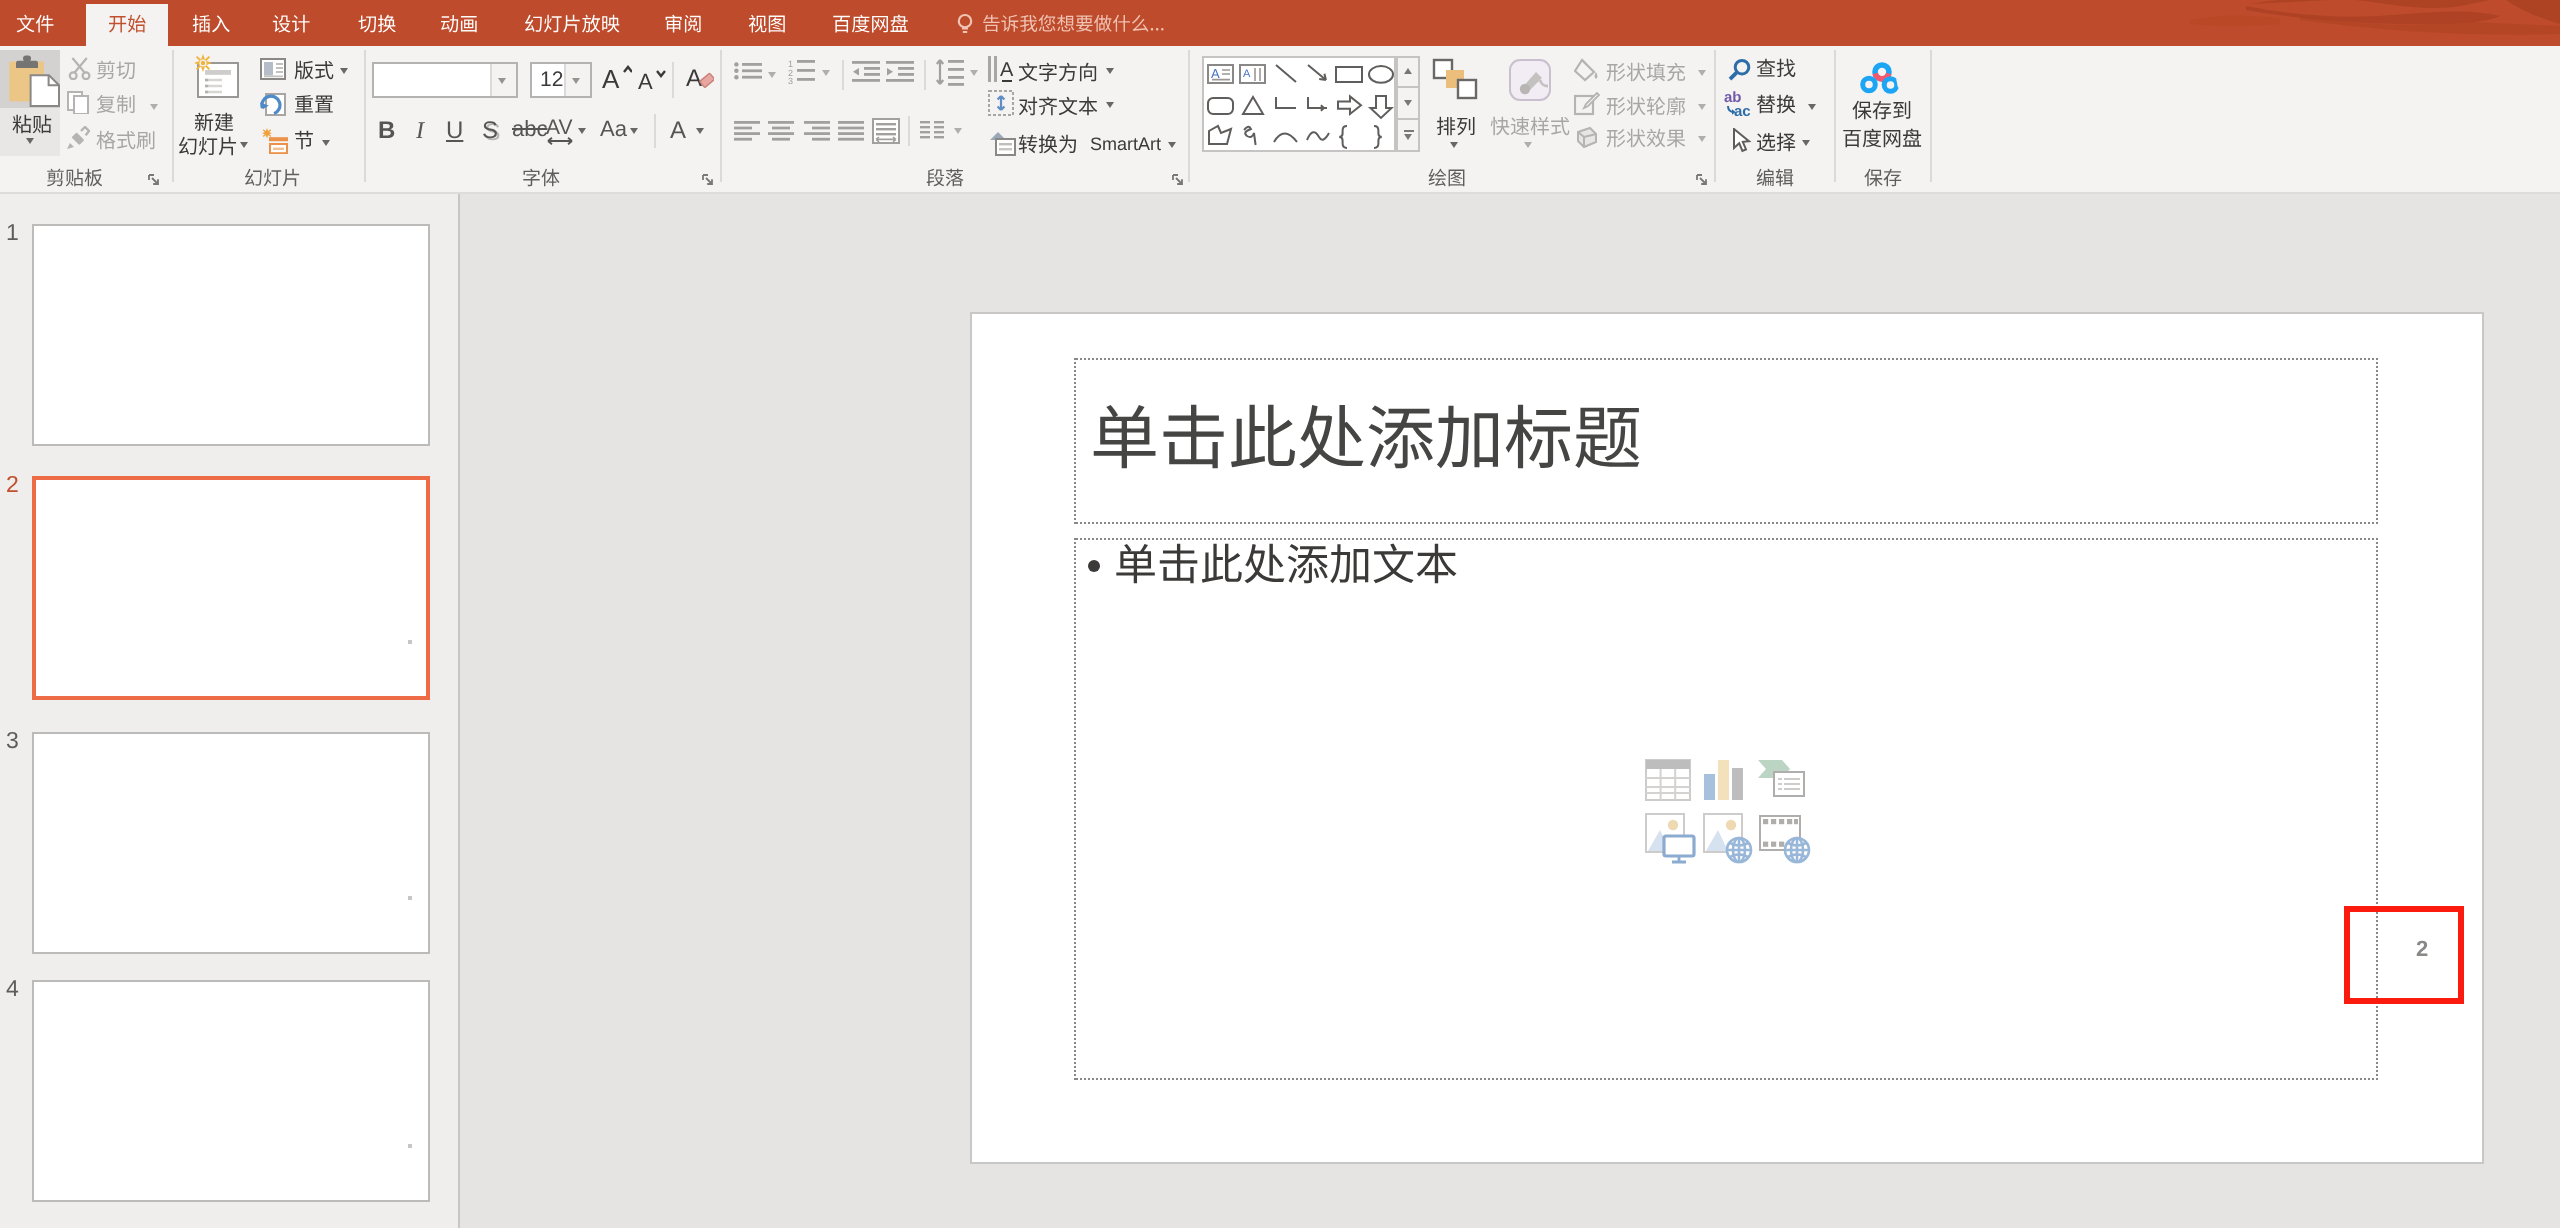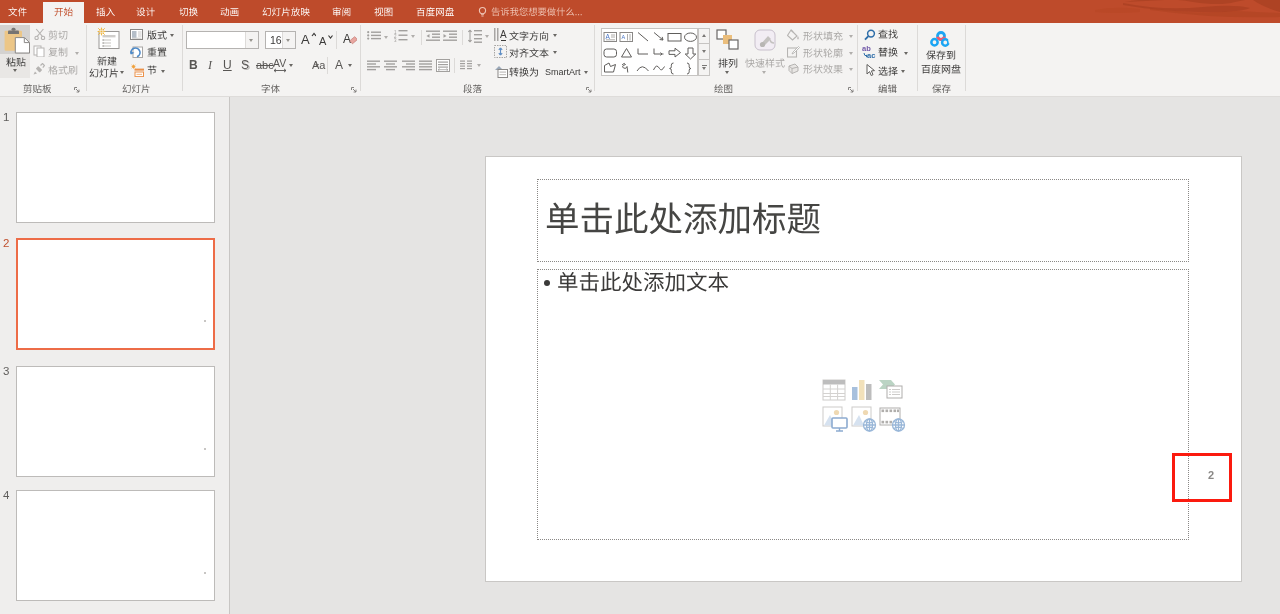--- a/index.html
+++ b/index.html
@@ -200,21 +200,21 @@
     <use href="#g5e7b" x="0"></use>
     <use href="#g706f" x="1000"></use>
     <use href="#g7247" x="2000"></use>
   </svg>
 <div class="a" style="left:186px;top:31px;width:73px;height:18px;background:#fff;border:1px solid #B5B3B1;box-sizing:border-box"></div>
 <div class="a" style="left:245px;top:32px;width:13px;height:16px;background:#F4F3F2;border-left:1px solid #DDDBD9;box-sizing:border-box"></div>
 <div class="tri" style="left:249px;top:38.5px;border-top-color:#96948f"></div>
 <div class="a" style="left:265px;top:31px;width:31px;height:18px;background:#fff;border:1px solid #B5B3B1;box-sizing:border-box"></div>
 <div class="a" style="left:282px;top:32px;width:13px;height:16px;background:#F4F3F2;border-left:1px solid #DDDBD9;box-sizing:border-box"></div>
 <div class="tri" style="left:286px;top:38.5px;border-top-color:#96948f"></div>
-<div class="a" style="left:270px;top:33px;font-size:10.5px;color:#3b3a39;line-height:14px">16</div>
+<div class="a" style="left:270px;top:33px;font-size:10.5px;color:#3b3a39;line-height:14px">12</div>
 <svg class="a" style="left:301px;top:32px" width="15" height="14" viewBox="0 0 15 14">
 <text x="0" y="12" font-family="Liberation Sans" font-size="13" fill="#3b3a39">A</text>
 <path d="M11 4 L13 1.5 L15 4" fill="none" stroke="#3b3a39" stroke-width="1.2"></path>
 </svg>
 <svg class="a" style="left:319px;top:34px" width="14" height="12" viewBox="0 0 14 12">
 <text x="0" y="10.5" font-family="Liberation Sans" font-size="11" fill="#3b3a39">A</text>
 <path d="M9.5 1.5 L11.5 4 L13.5 1.5" fill="none" stroke="#3b3a39" stroke-width="1.2"></path>
 </svg>
 <div class="vsep" style="left:336px;top:31px;height:18px"></div>
 <svg class="a" style="left:343px;top:32px" width="14" height="13" viewBox="0 0 14 13">
@@ -224,21 +224,21 @@
 <div class="a" style="left:189px;top:58px;font-size:12px;font-weight:bold;color:#575553">B</div>
 <div class="a" style="left:208px;top:58px;font-size:12px;font-style:italic;font-family:'Liberation Serif',serif;color:#575553">I</div>
 <div class="a" style="left:223px;top:58px;font-size:12px;text-decoration:underline;color:#575553">U</div>
 <div class="a" style="left:241px;top:58px;font-size:12px;color:#575553;text-shadow:1.2px 1.2px 0 #b8b6b4">S</div>
 <div class="a" style="left:256px;top:59px;font-size:11px;color:#575553;text-decoration:line-through">abc</div>
 <svg class="a" style="left:273px;top:58px" width="18" height="15" viewBox="0 0 18 15">
 <text x="0" y="9" font-family="Liberation Sans" font-size="10.5" fill="#575553">AV</text>
 <path d="M1 12.5 h12 M1 12.5 l2 -1.6 M1 12.5 l2 1.6 M13 12.5 l-2 -1.6 M13 12.5 l-2 1.6" stroke="#575553" stroke-width="0.9" fill="none"></path>
 </svg>
 <div class="tri" style="left:289px;top:64px"></div>
-<div class="a" style="left:312px;top:59px;font-size:11px;color:#575553">Aa</div>
+<div class="a" style="left:300px;top:59px;font-size:11px;color:#575553">Aa</div>
 <div class="tri" style="left:315px;top:64px"></div>
 <div class="vsep" style="left:327px;top:57px;height:17px"></div>
 <div class="a" style="left:335px;top:58px;font-size:12px;color:#575553">A</div>
 <div class="tri" style="left:348px;top:64px"></div>
 <svg class="cjk " style="left:260.5px;top:84.3px" width="19.0" height="9.5" viewBox="0 0 2000 1000" fill="#605e5c">
     <use href="#g5b57" x="0"></use>
     <use href="#g4f53" x="1000"></use>
   </svg>
 <svg class="a" style="left:351px;top:87px" width="6" height="6" viewBox="0 0 6 6">
     <path d="M0.5 0.5 L0.5 3 M0.5 0.5 L3 0.5 M2 2 L5 5 M5 2.6 L5 5 L2.6 5" stroke="#7a7876" stroke-width="0.9" fill="none"></path>

